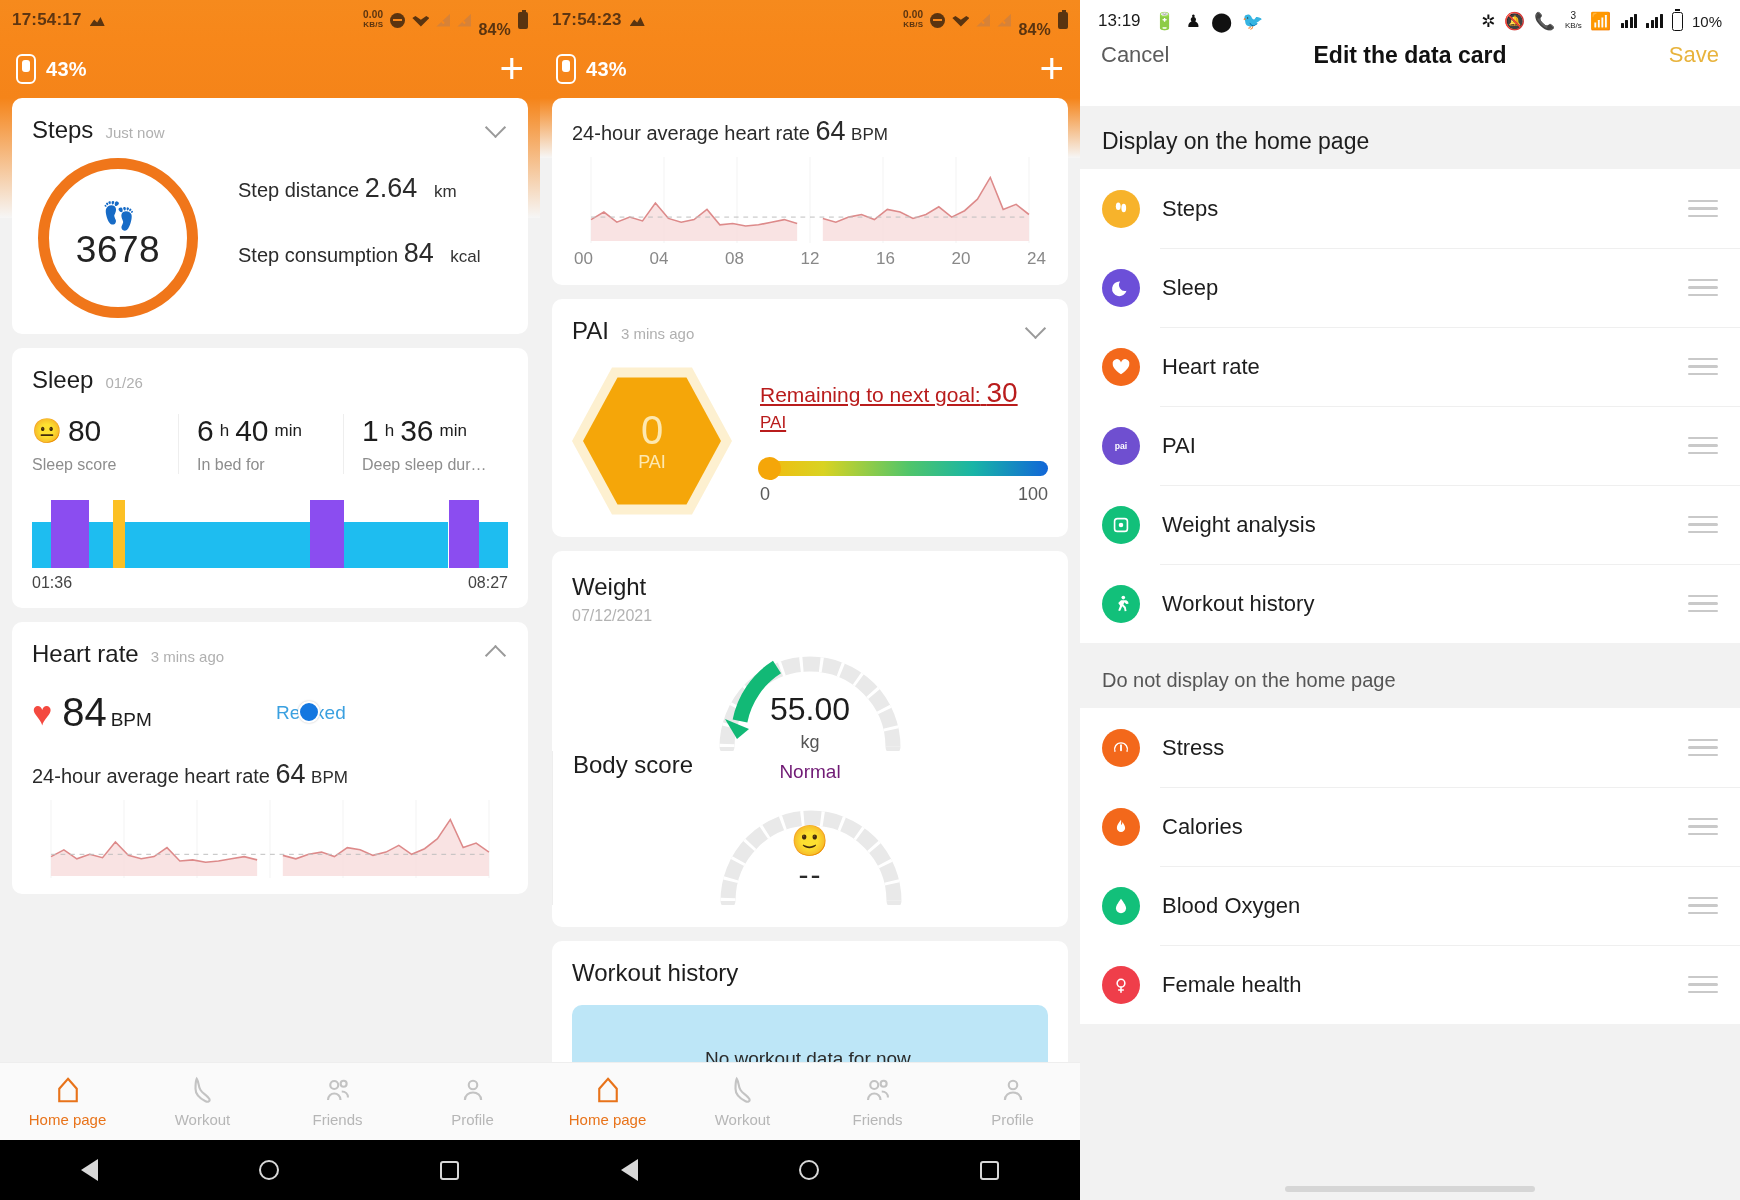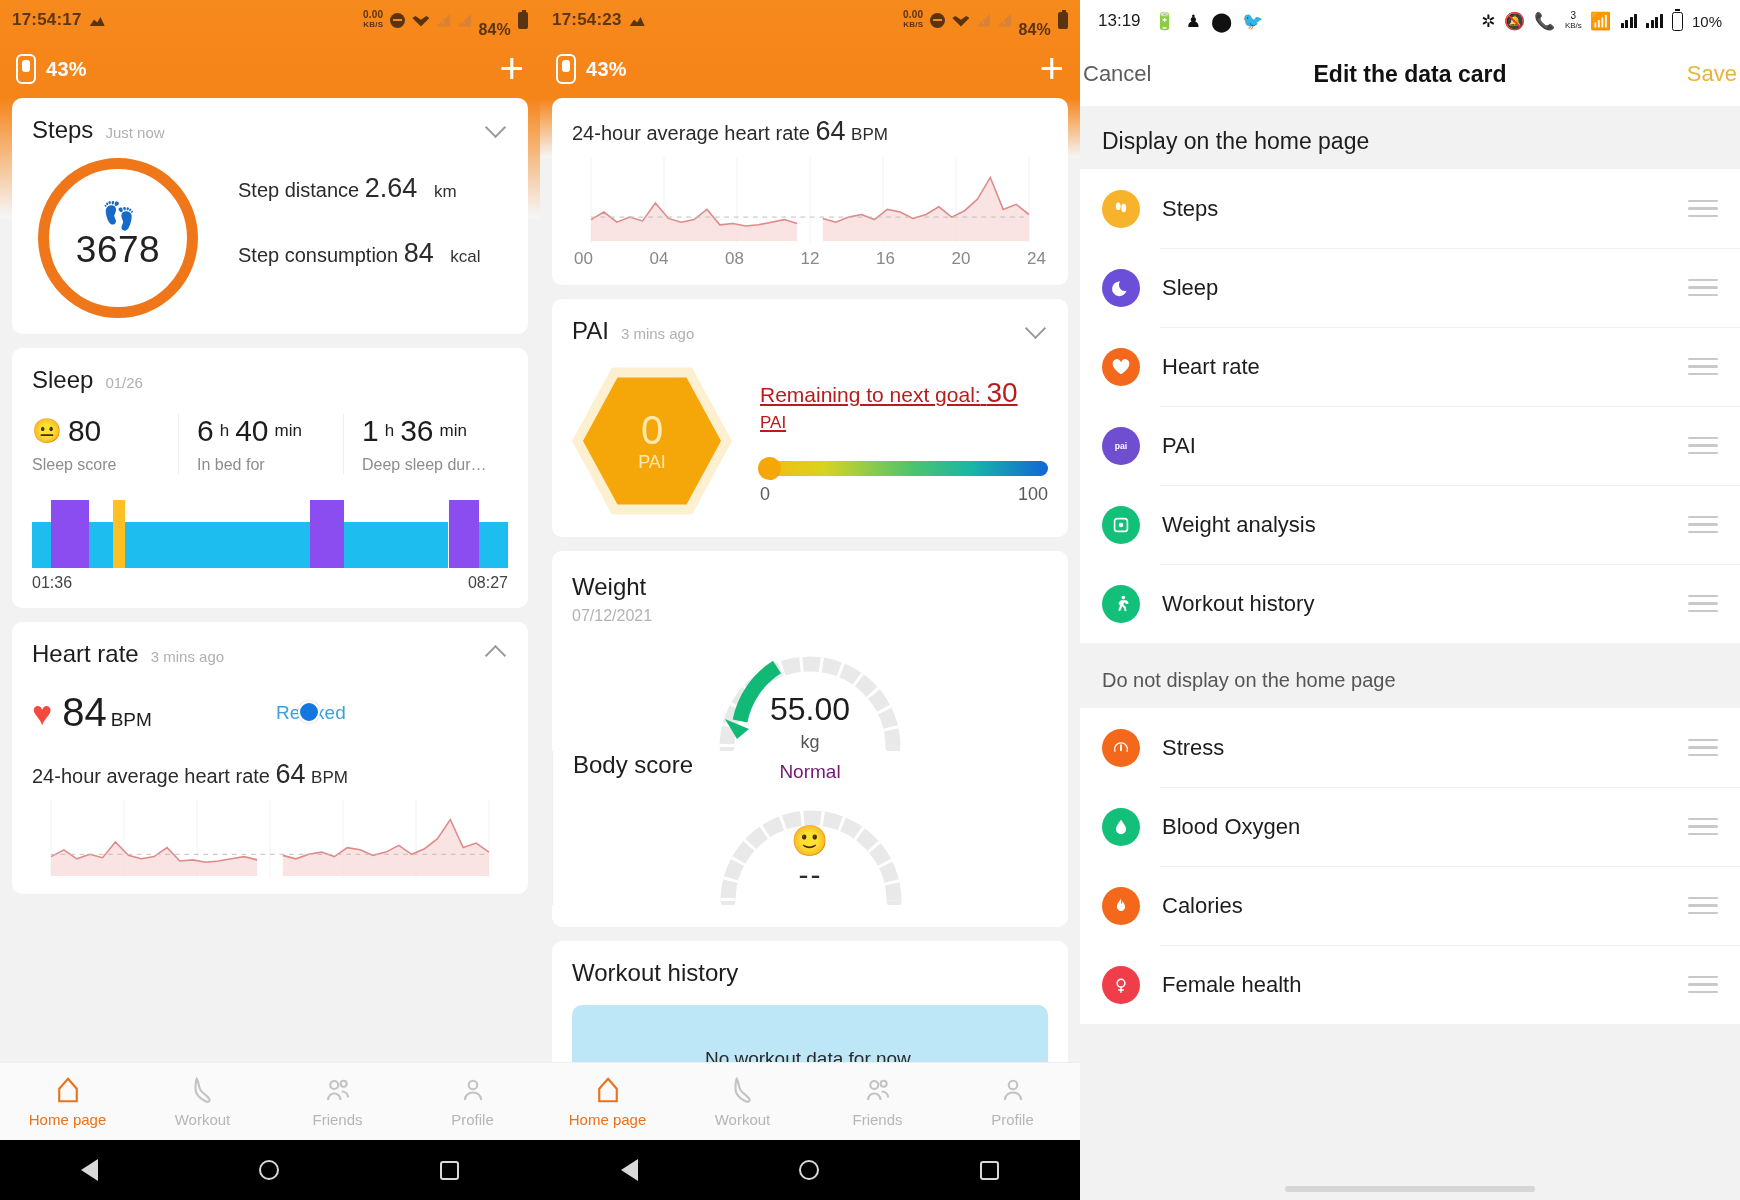--- a/index.html
+++ b/index.html
@@ -168,21 +168,21 @@
   .status-light{ height:42px;background:#fff;display:flex;align-items:center;padding:0 18px;color:#1b1b1b;font-size:17px;}
   .status-light .sl-right{ margin-left:auto;display:flex;align-items:center;gap:9px;font-size:15px;}
   .glyph{ font-size:17px;line-height:17px;color:#111; }
   .kbs2{ font-size:10px;text-align:center;line-height:10px; }
   .kbs2 small{ display:block;font-size:8px; }
   .barsig{ display:flex;align-items:flex-end;gap:1.5px;height:14px;}
   .barsig i{ width:3px;background:#111;display:block;border-radius:.5px;}
   .ic-batt2{ width:11px;height:19px;border:1.8px solid #111;border-radius:2.5px;position:relative;}
   .ic-batt2::before{content:'';position:absolute;top:-4px;left:2.5px;width:5px;height:2.5px;background:#111;}
 
-  .nav-head{ height:64px;background:#fff;display:flex;align-items:center;padding:0 3px; }
+  .nav-head{ height:64px;background:#fff;display:flex;align-items:flex-start;padding:0 21px; }
   .nav-cancel{ font-size:22px;color:#5c5c5c; }
   .nav-title{ position:absolute;left:0;right:0;text-align:center;font-size:23px;font-weight:700;color:#111;pointer-events:none;}
   .nav-save{ margin-left:auto;font-size:22px;color:#e8b33c;position:relative;z-index:2;}
 
   .rpbody{ background:#f2f2f2;height: calc(1200px - 42px - 64px); overflow:hidden; }
   .sec-head{ padding:22px 22px 14px; }
   .sec-title{ font-size:23px;color:#1d1d1d; }
   .sec-desc{ font-size:18px;color:#8a8a8a;margin-top:8px; }
   .sec-title2{ font-size:20px;color:#555;padding:26px 22px 16px; }
   .listcard{ background:#fff; }
@@ -706,39 +706,39 @@
               </svg>
             </span>
             <span class="llbl">Stress</span>
             <span class="ldrag">
               <i></i>
               <i></i>
               <i></i>
             </span>
           </div>
           <div class="lrow">
+            <span class="lico" style="background: rgb(243, 104, 27);">
+              <svg width="22" height="22" viewBox="0 0 24 24" fill="#fff">
+                <path d="M12 4 C9 8 7.5 10 7.5 13 A4.5 4.5 0 0 0 16.5 13 C16.5 10.5 15 9 13.5 6.5 C13.5 9 12.5 9.5 12 9.5 C12 8 12.5 6 12 4z"></path>
+              </svg>
+            </span>
+            <span class="llbl">Calories</span>
+            <span class="ldrag">
+              <i></i>
+              <i></i>
+              <i></i>
+            </span>
+          </div>
+          <div class="lrow">
             <span class="lico" style="background: rgb(18, 192, 122);">
               <svg width="22" height="22" viewBox="0 0 24 24" fill="#fff">
                 <path d="M12 4 C8 9.5 6.5 12 6.5 14.5 A5.5 5.5 0 0 0 17.5 14.5 C17.5 12 16 9.5 12 4z"></path>
               </svg>
             </span>
             <span class="llbl">Blood Oxygen</span>
-            <span class="ldrag">
-              <i></i>
-              <i></i>
-              <i></i>
-            </span>
-          </div>
-          <div class="lrow">
-            <span class="lico" style="background: rgb(243, 104, 27);">
-              <svg width="22" height="22" viewBox="0 0 24 24" fill="#fff">
-                <path d="M12 4 C9 8 7.5 10 7.5 13 A4.5 4.5 0 0 0 16.5 13 C16.5 10.5 15 9 13.5 6.5 C13.5 9 12.5 9.5 12 9.5 C12 8 12.5 6 12 4z"></path>
-              </svg>
-            </span>
-            <span class="llbl">Calories</span>
             <span class="ldrag">
               <i></i>
               <i></i>
               <i></i>
             </span>
           </div>
           <div class="lrow">
             <span class="lico" style="background: rgb(239, 62, 74);">
               <svg width="22" height="22" viewBox="0 0 24 24" fill="none" stroke="#fff" stroke-width="1.7">
                 <circle cx="12" cy="10" r="4.2"></circle>

